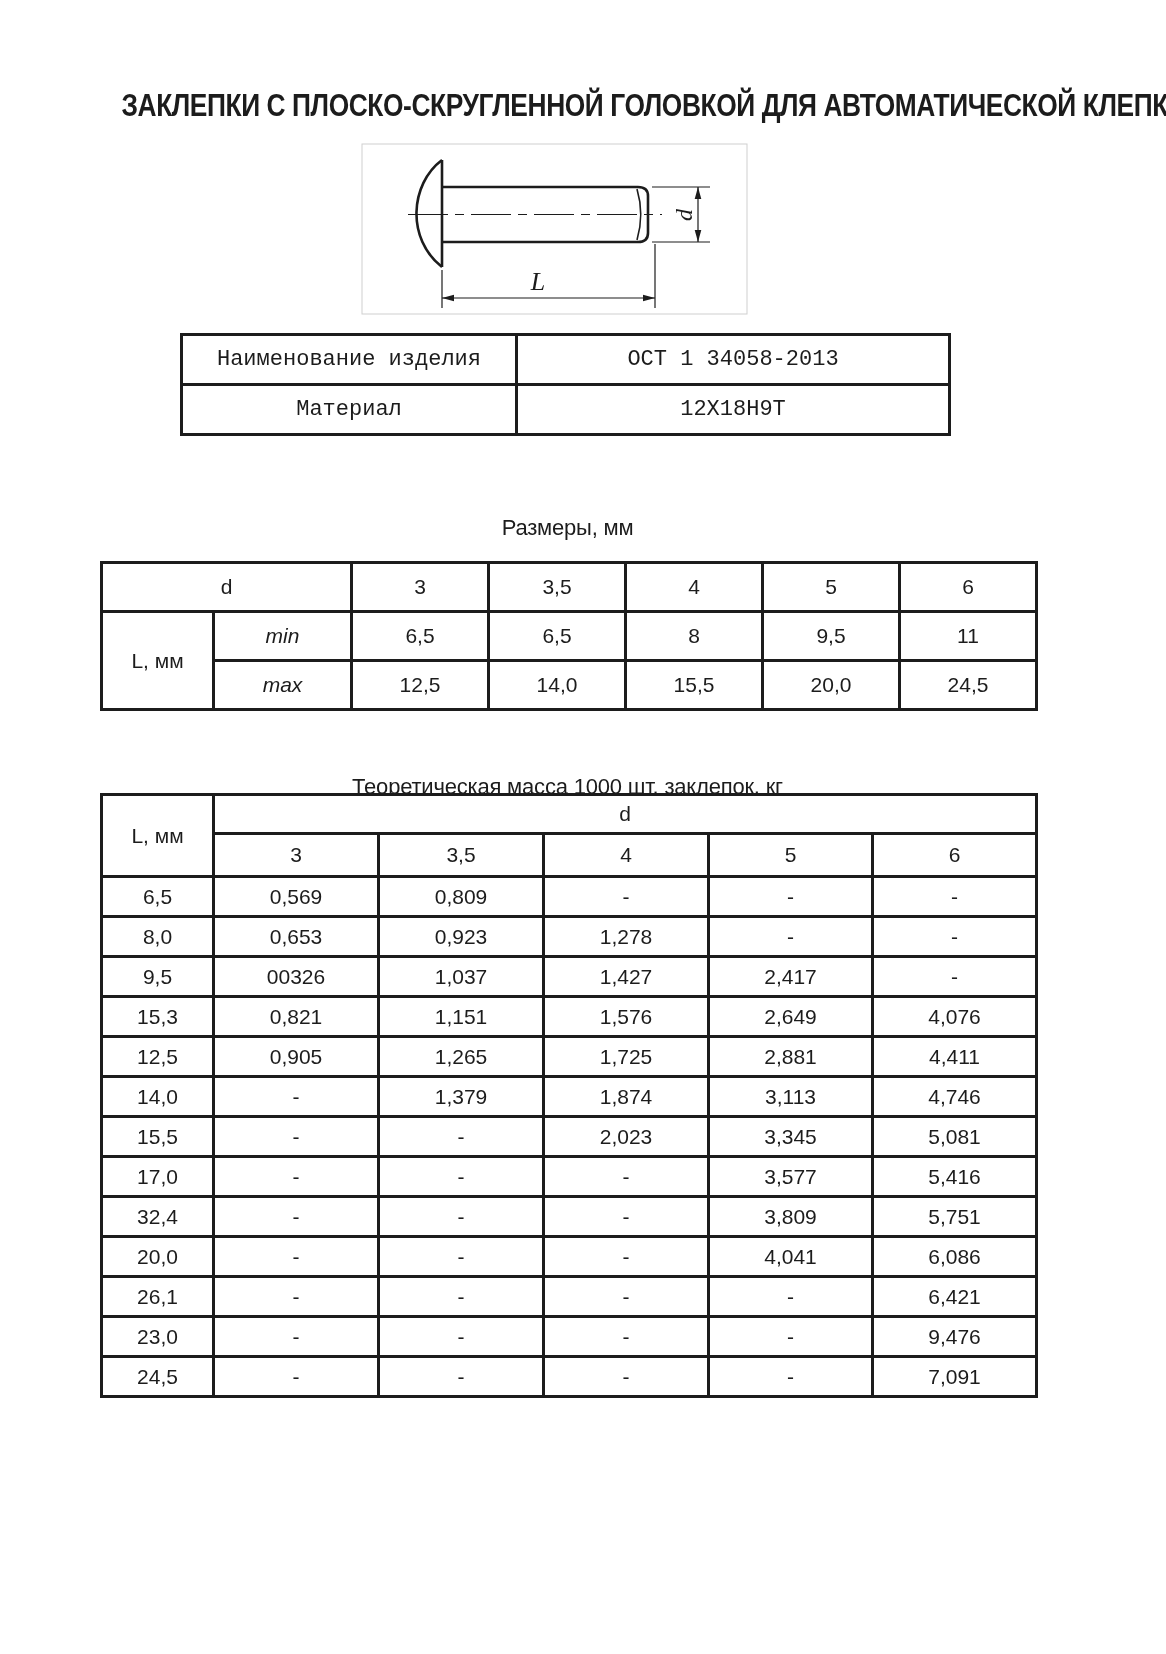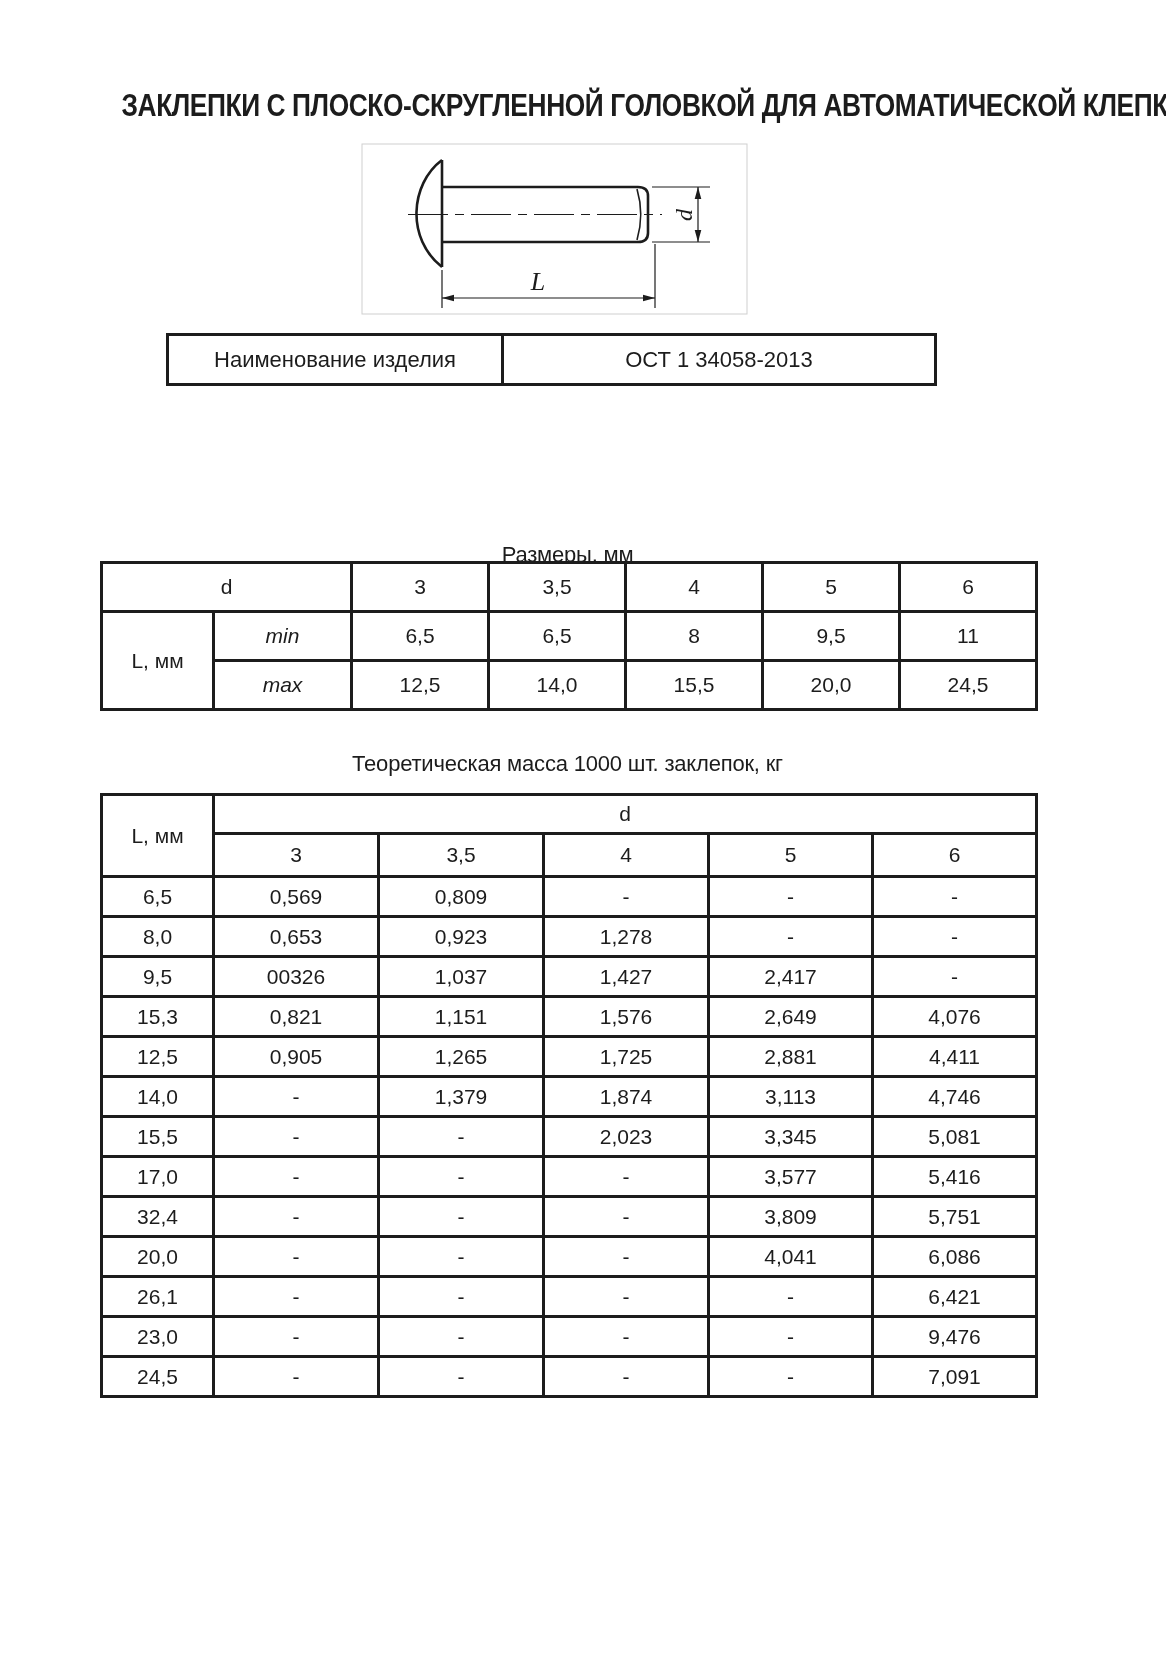--- a/index.html
+++ b/index.html
@@ -9,27 +9,27 @@
   .doc-title{position:absolute;left:40px;width:1086px;top:88px;text-align:center;
              font-size:31px;font-weight:bold;letter-spacing:-0.5px;
              transform:scaleX(0.85);transform-origin:center;white-space:nowrap;}
 
   .drawing{position:absolute;left:360px;top:138px;width:390px;height:178px;}
 
   table{border-collapse:collapse;table-layout:fixed;position:absolute;background:#fff;}
   td{border:3px solid #1c1c1c;text-align:center;vertical-align:middle;
      font-size:21px;padding:0;overflow:hidden;}
 
-  #info-table{left:166px;top:333px;width:768px;}
+  #info-table{left:180px;top:333px;width:768px;font-family:Liberation Mono, monospace;}
   #info-table td{height:47px;font-size:22px;}
 
   .section-title{position:absolute;left:100px;width:935px;text-align:center;
                  font-size:22px;letter-spacing:-0.2px;}
-  #dims-title{top:515px;margin-top:27px;}
-  #mass-title{top:751px;}
+  #dims-title{top:515px;}
+  #mass-title{top:774px;}
 
   #dims-table{left:100px;top:561px;width:935px;}
   #dims-table td{height:46px;}
 
   #mass-table{left:100px;top:793px;width:935px;}
   #mass-table td.h1{height:36px;}
   #mass-table td.h2{height:40px;}
   #mass-table td.cell{height:37px;}
 
   .it{font-style:italic;text-align:center;}
@@ -71,20 +71,24 @@
 
   <table id="info-table">
     <colgroup>
         <col style="width:335px">
         <col style="width:433px">
       </colgroup>
     <tbody>
       <tr>
         <td>Наименование изделия</td>
         <td>ОСТ 1 34058-2013</td>
+      </tr>
+      <tr>
+        <td>Материал</td>
+        <td>12Х18Н9Т</td>
       </tr>
     </tbody>
   </table>
 
   <div class="section-title" id="dims-title">Размеры, мм</div>
 
   <table id="dims-table">
     <colgroup>
       <col style="width:112px">
         <col style="width:138px">

